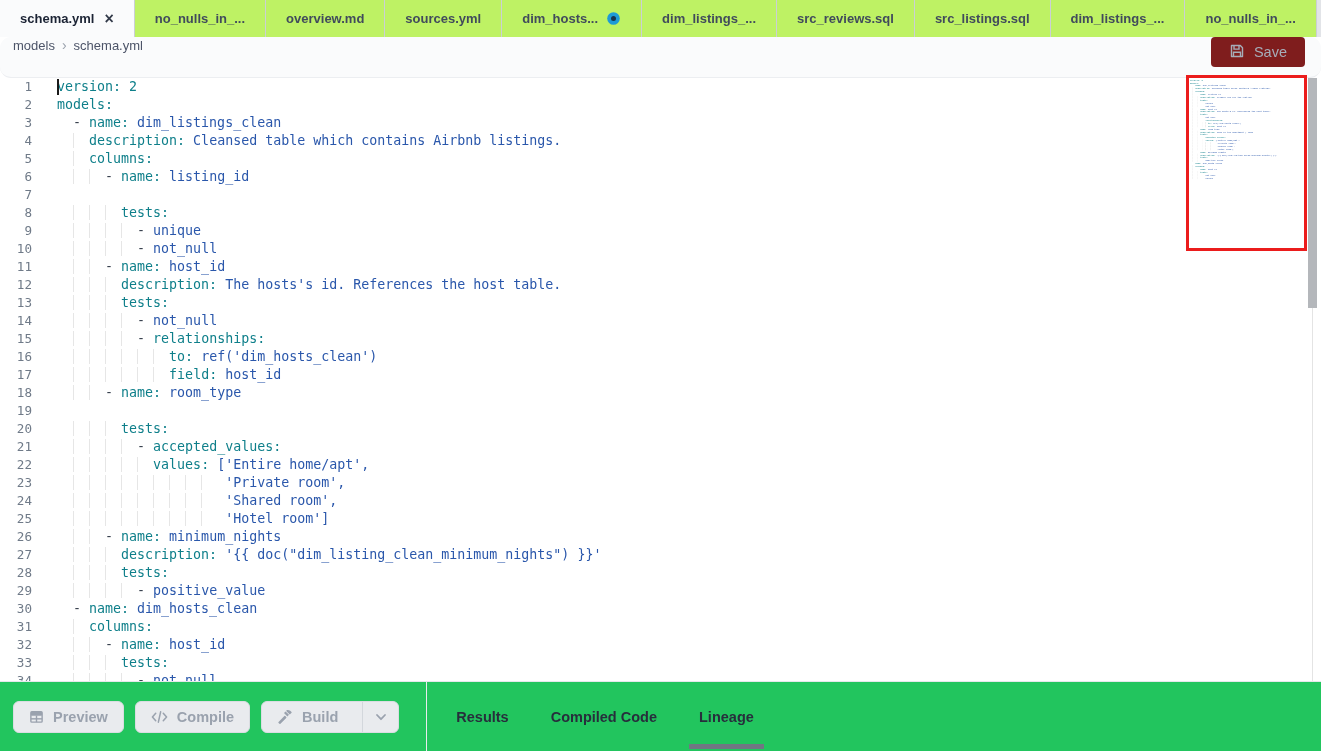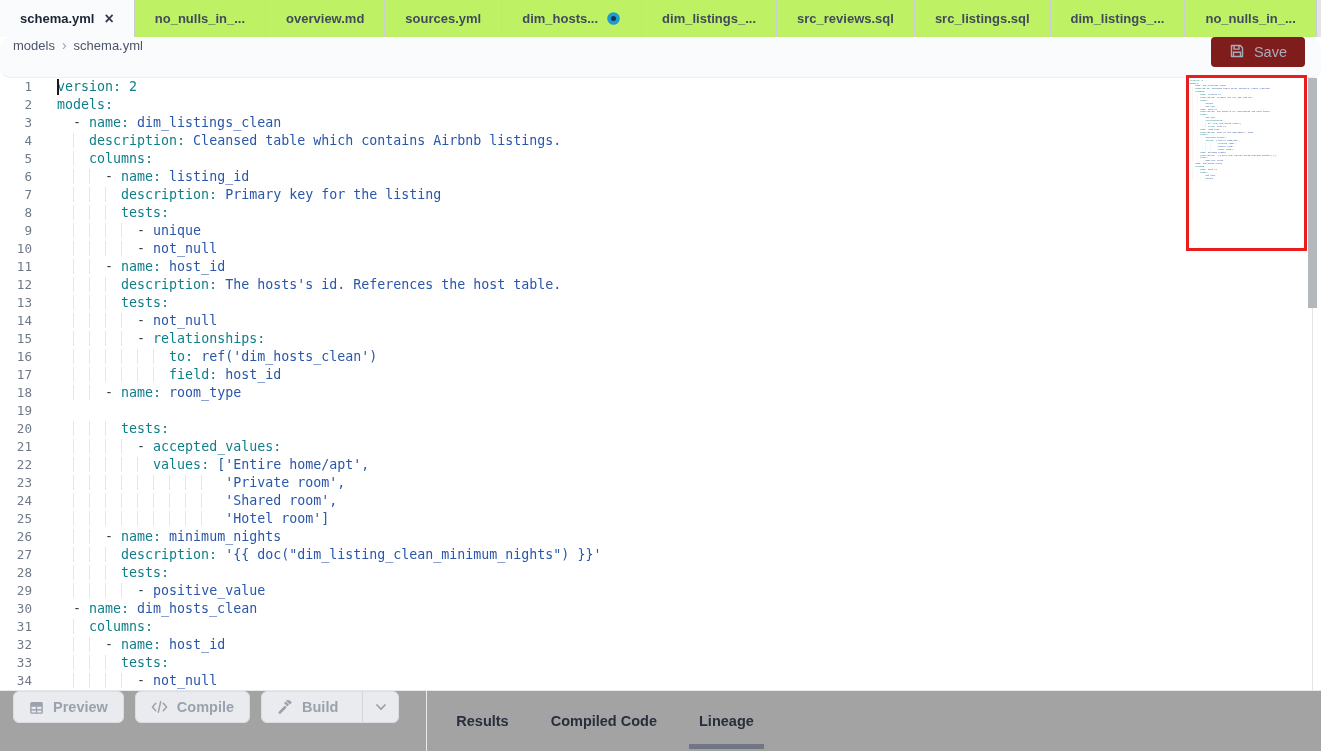--- a/index.html
+++ b/index.html
@@ -44,22 +44,22 @@
   .mini-scale { transform:scale(0.16); transform-origin:0 0; width:740px; padding-top:4px; }
   .mline { white-space:pre; height:18px; }
 
   
   .redbox { position:absolute; left:1186px; top:75px; width:121px; height:176px;
             border:3px solid var(--c-red); z-index:6; pointer-events:none; }
   .vthumb { position:absolute; left:1308px; top:78px; width:9px; height:230px; background:#b4b7bb; z-index:4; }
   .vtrack-line { position:absolute; left:1312px; top:308px; width:1px; height:390px; background:#e4e4e4; }
 
   
-  .toolbar { position:absolute; left:0; right:0; bottom:0; height:61px; background:#a3a3a3;
-             border-top:1px solid #e5e8eb; display:flex; align-items:flex-start; }
+  .toolbar { position:absolute; left:0; right:0; bottom:0; height:70px; background:#22c55e;
+             border-top:1px solid #e5e8eb; display:flex; align-items:center; }
   .tbtns { display:flex; align-items:center; gap:11px; padding-left:13px; }
   .tbtn { display:flex; align-items:center; gap:9px; height:32px; padding:0 15px; background:#e9ebee;
           border:1px solid #dadde2; border-radius:6px; color:#9aa2ae; font-size:14.5px; font-weight:600;
           font-family:inherit; white-space:nowrap; }
   .tbtn svg { flex:none; color:#9aa2ae; }
   .split { padding:0; overflow:hidden; }
   .split .main { display:flex; align-items:center; gap:9px; padding:0 15px; height:100%; }
   .split .chevsec { width:36px; height:100%; display:flex; align-items:center; justify-content:center;
                     border-left:1px solid #d3d7dc; }
   .tb-divider { width:1px; align-self:stretch; background:#e8ebee; margin-left:27px; }
@@ -153,21 +153,20 @@
         <div class="cline">
           <div class="lnum">5</div>
           <div class="ccode">  <span class="ig">  </span><span class="tk-key">columns:</span><span class="tk-val"></span></div>
         </div>
         <div class="cline">
           <div class="lnum">6</div>
           <div class="ccode">  <span class="ig">  </span><span class="ig">  </span><span class="tk-dash">- </span><span class="tk-key">name:</span><span class="tk-val"> listing_id</span></div>
         </div>
         <div class="cline">
           <div class="lnum">7</div>
-          <div class="ccode">  <span class="ig">  </span><span class="ig">  </span><span class="ig">  </span><span class="tk-key">description:</span><span class="tk-val"> Primary key for the listing</span></div>
         </div>
         <div class="cline">
           <div class="lnum">8</div>
           <div class="ccode">  <span class="ig">  </span><span class="ig">  </span><span class="ig">  </span><span class="tk-key">tests:</span><span class="tk-val"></span></div>
         </div>
         <div class="cline">
           <div class="lnum">9</div>
           <div class="ccode">  <span class="ig">  </span><span class="ig">  </span><span class="ig">  </span><span class="ig">  </span><span class="tk-dash">- </span><span class="tk-val">unique</span></div>
         </div>
         <div class="cline">

